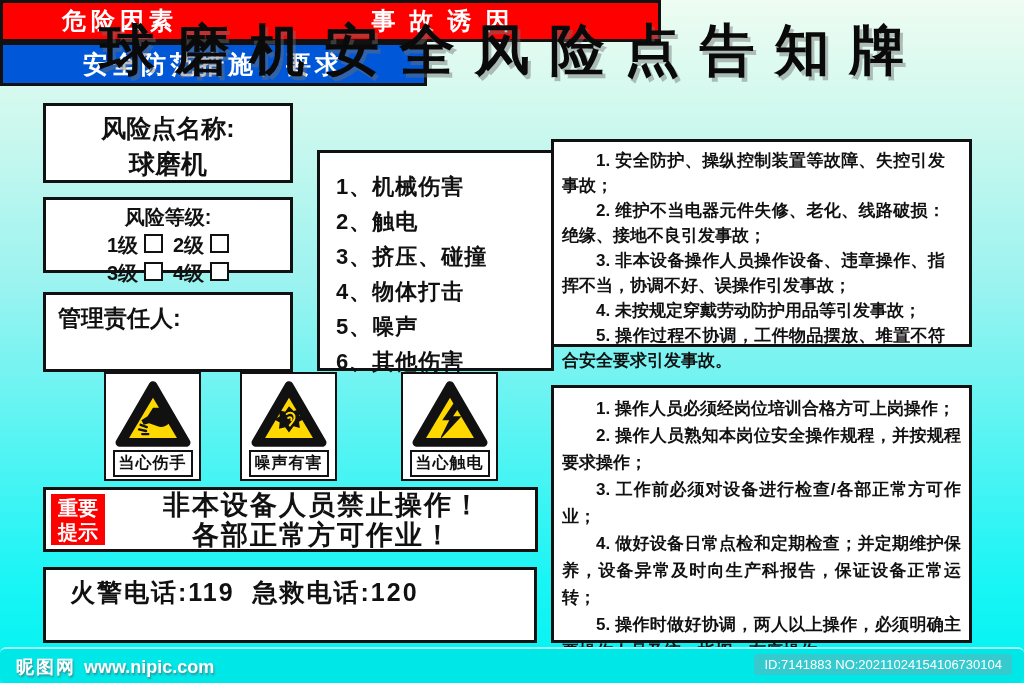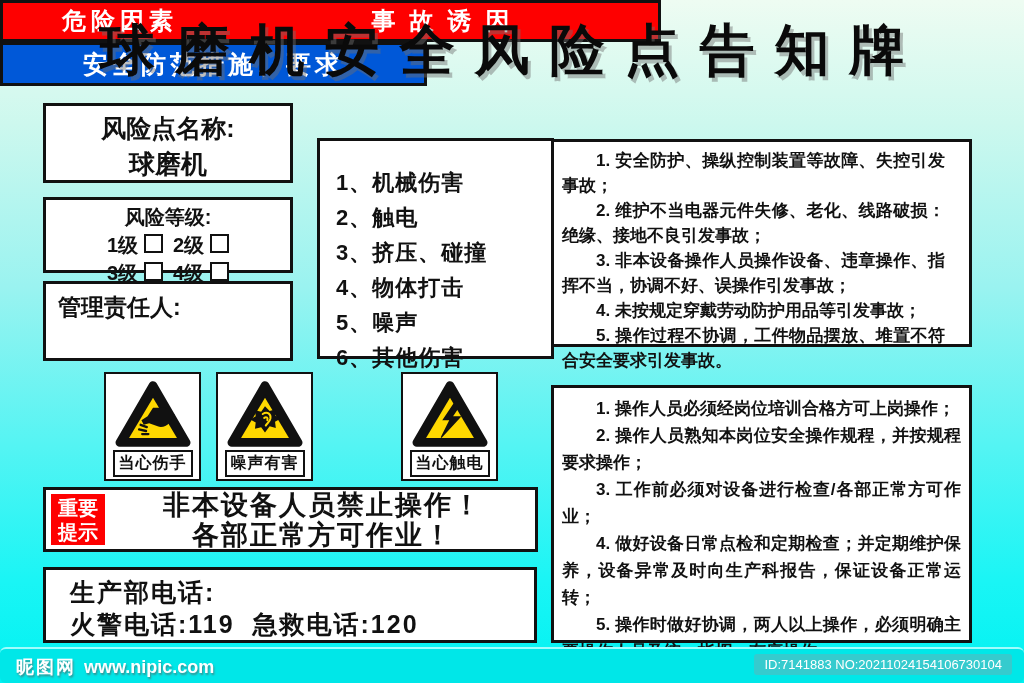--- a/index.html
+++ b/index.html
@@ -21,40 +21,40 @@
   }
   
   #name-box{left:43px;top:103px;width:250px;height:80px;text-align:center;padding-top:6px;}
   #name-box .l1{font-size:25px;font-weight:bold;}
   #name-box .l2{font-size:26px;font-weight:bold;margin-top:2px;}
   #level-box{left:43px;top:197px;width:250px;height:76px;text-align:center;padding-top:4px;}
   #level-box .l1{font-size:20px;font-weight:bold;}
   #level-box .row{font-size:20px;font-weight:bold;margin-top:1px;}
   .chk{display:inline-block;width:15px;height:15px;border:2px solid #111;background:#fff;vertical-align:-1px;margin:0 10px 0 6px;}
   .chk.last{margin-right:0;}
-  #manager-box{left:43px;top:281px;width:250px;height:80px;padding:8px 12px;font-size:23px;font-weight:bold;}
+  #manager-box{left:43px;top:292px;width:250px;height:80px;padding:8px 12px;font-size:23px;font-weight:bold;}
   
   #red-band{left:317px;top:106px;width:655px;height:36px;background:#fe0000;border:3px solid #111;display:flex;}
   #red-band .cellL{width:234px;display:flex;align-items:center;justify-content:center;}
   #red-band .cellR{flex:1;display:flex;align-items:center;justify-content:center;}
   #red-band .hdr{color:#fff;font-weight:900;font-size:24px;}
   #hazard-hdr{letter-spacing:5px;}
   #causes-hdr{letter-spacing:14px;}
-  #hazard-box{left:317px;top:138px;width:237px;height:221px;padding:24px 0 0 16px;}
+  #hazard-box{left:317px;top:150px;width:237px;height:221px;padding:16px 0 0 16px;}
   #hazard-box .item{font-size:22px;font-weight:bold;line-height:35px;letter-spacing:1px;}
   #causes-box{left:551px;top:139px;width:421px;height:208px;padding:6px 24px 0 8px;}
   .para{font-size:17px;font-weight:bold;text-indent:2em;text-align:justify;margin:0;}
   #causes-box .para{line-height:25px;}
   #blue-hdr{left:551px;top:347px;width:421px;height:38px;background:#0058d8;border:3px solid #111;
     display:flex;align-items:center;justify-content:center;color:#fff;font-size:25px;font-weight:900;letter-spacing:4px;}
   #measures-box{left:551px;top:385px;width:421px;height:258px;padding:7px 8px 0 8px;}
   #measures-box .para{line-height:27px;}
   
   .sign{position:absolute;top:372px;width:97px;height:109px;background:#fff;border:2px solid #111;box-sizing:border-box;text-align:center;}
-  #sign-0{left:104px;} #sign-1{left:216px;} #sign-2{left:353px;margin-left:48px;}
+  #sign-0{left:104px;} #sign-1{left:240px;} #sign-2{left:353px;margin-left:48px;}
   .sign svg{display:block;margin:6px auto 2px auto;}
   .sign .lab{display:inline-block;border:2px solid #111;background:#fff;font-size:16px;font-weight:900;padding:1px 4px;letter-spacing:1px;white-space:nowrap;}
   
   #notice-box{left:43px;top:487px;width:495px;height:65px;}
   #notice-tag{position:absolute;left:5px;top:4px;bottom:4px;width:54px;background:#fe0000;color:#fff;
     display:flex;flex-direction:column;align-items:center;justify-content:center;font-size:20px;font-weight:900;line-height:24px;}
   #notice-text{margin-left:64px;height:100%;display:flex;flex-direction:column;align-items:center;justify-content:center;}
   #notice-text div{font-size:27px;font-weight:900;line-height:30px;letter-spacing:2px;}
   
   #phone-box{left:43px;top:567px;width:494px;height:76px;padding:6px 0 0 24px;}
@@ -159,21 +159,20 @@
       <div>重要</div>
       <div>提示</div>
     </div>
     <div id="notice-text">
       <div>非本设备人员禁止操作！</div>
       <div>各部正常方可作业！</div>
     </div>
   </div>
 
   <div class="box" id="phone-box">
-    <div>生产部电话:</div>
     <div>火警电话:119  急救电话:120</div>
   </div>
 
   <div id="footer">
     <div class="wm">
       <span class="site">昵图网</span><span>www.nipic.com</span>
     </div>
     <div class="badge">ID:7141883 NO:20211024154106730104</div>
   </div>
 

